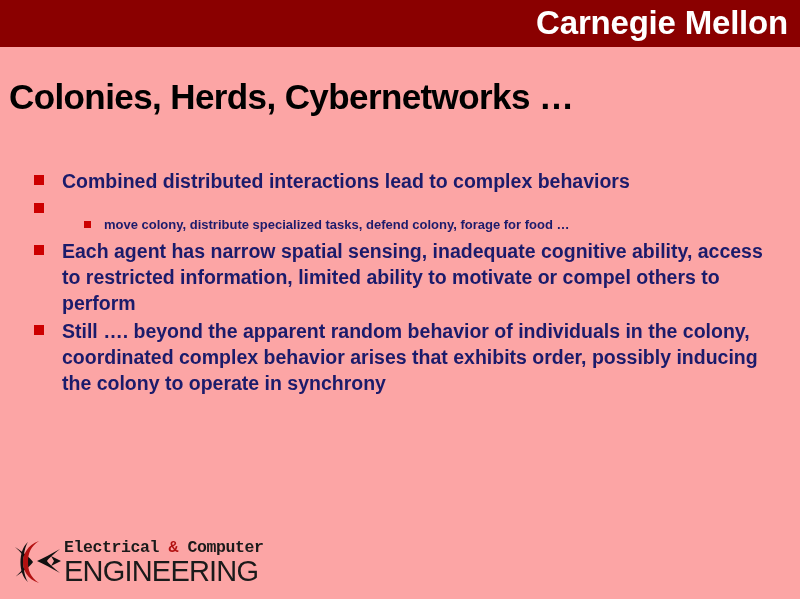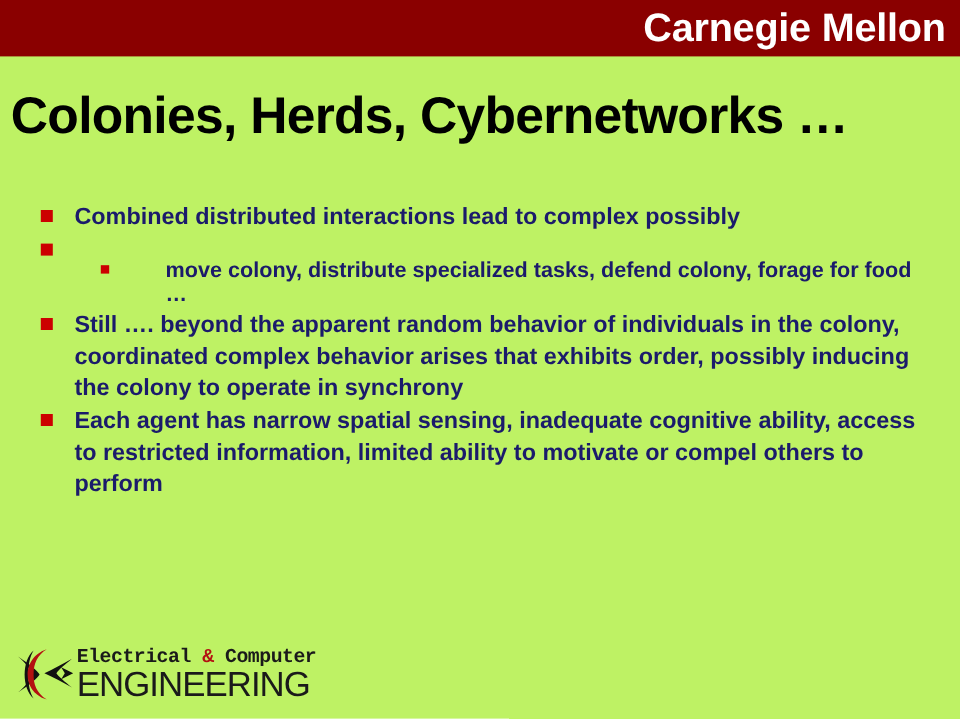--- a/index.html
+++ b/index.html
@@ -7,21 +7,21 @@
     padding: 0;
     background: #ffffff;
   }
   body {
     font-family: "Liberation Sans", sans-serif;
   }
   #slide {
     position: relative;
     width: 800px;
     height: 599px;
-    background: #bef264;
+    background: #fca5a5;
     overflow: hidden;
   }
 
   
   #header-band {
     position: absolute;
     left: 0;
     top: 0;
     width: 800px;
     height: 47px;
@@ -42,21 +42,21 @@
 
   
   #slide-title {
     position: absolute;
     left: 9px;
     top: 72px;
     width: 782px;
     color: #000000;
     font-family: "Liberation Sans", sans-serif;
     font-weight: bold;
-    font-size: 43px;
+    font-size: 35px;
     line-height: 50px;
     letter-spacing: -0.6px;
     white-space: nowrap;
   }
 
   
   #body-list {
     position: absolute;
     left: 34px;
     top: 168px;
@@ -95,23 +95,22 @@
   .bullet-text {
     color: #1b1b6b;
     font-family: "Liberation Sans", sans-serif;
     font-weight: bold;
   }
   .level-1 .bullet-text {
     font-size: 19.5px;
     line-height: 26px;
   }
   .level-2 .bullet-text {
-    font-size: 18px;
+    font-size: 13px;
     line-height: 20px;
-    margin-left: 34px;
   }
 
   
   #ece-logo {
     position: absolute;
     left: 11px;
     top: 537px;
     width: 260px;
     height: 52px;
   }
@@ -158,41 +157,41 @@
   <div id="header-band">
     <div id="header-title">Carnegie Mellon</div>
   </div>
 
   <div id="slide-title">Colonies, Herds, Cybernetworks …</div>
 
   <div id="body-list">
 
     <div class="bullet-row level-1">
       <span class="marker"></span>
-      <span class="bullet-text">Combined distributed interactions lead to complex possibly</span>
+      <span class="bullet-text">Combined distributed interactions lead to complex behaviors</span>
     </div>
 
     <div class="bullet-row level-1">
       <span class="marker"></span>
     </div>
 
     <div class="bullet-row level-2">
       <span class="marker"></span>
       <span class="bullet-text">move colony, distribute specialized tasks, defend colony, forage for food …</span>
     </div>
 
 
     <div class="bullet-row level-1">
       <span class="marker"></span>
+      <span class="bullet-text">Each agent has narrow spatial sensing, inadequate cognitive ability, access to restricted information, limited ability to motivate or compel others to perform</span>
+    </div>
+
+    <div class="bullet-row level-1">
+      <span class="marker"></span>
       <span class="bullet-text">Still …. beyond the apparent random behavior of individuals in the colony, coordinated complex behavior arises that exhibits order, possibly inducing the colony to operate in synchrony</span>
-    </div>
-
-    <div class="bullet-row level-1">
-      <span class="marker"></span>
-      <span class="bullet-text">Each agent has narrow spatial sensing, inadequate cognitive ability, access to restricted information, limited ability to motivate or compel others to perform</span>
     </div>
 
   </div>
 
   <div id="ece-logo">
 
     <div id="ece-logo-mark">
       <svg viewBox="0 0 52 46" width="52" height="46" aria-hidden="true">
 
         <path d="M4 8 C16 16, 20 20, 22 23 C20 26, 16 30, 4 38 C10 33, 14 28, 15 23 C14 18, 10 13, 4 8 Z" fill="#111111"></path>

